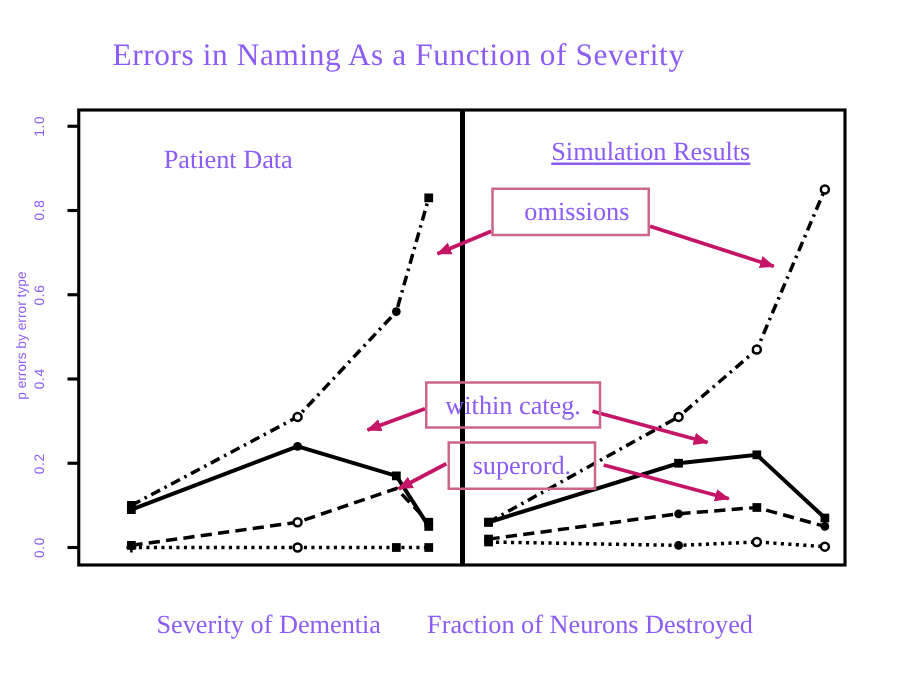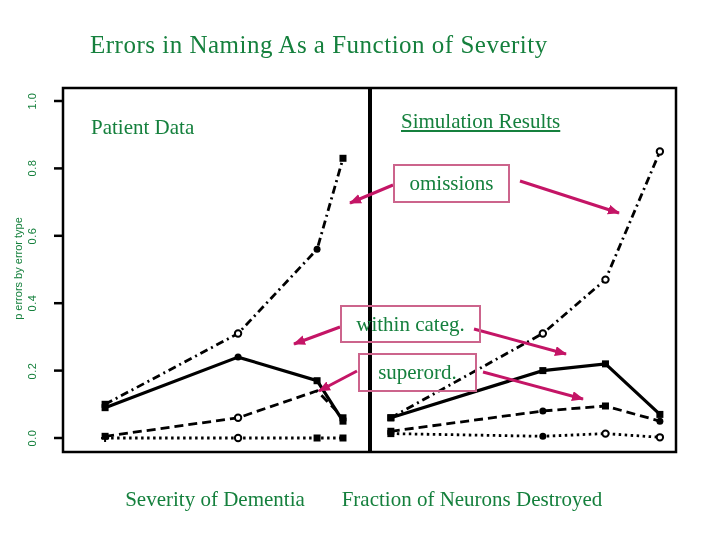--- a/index.html
+++ b/index.html
@@ -1,24 +1,24 @@
 <!DOCTYPE html>
 <html><head>
 <meta charset="utf-8">
 <style>
   html,body{margin:0;padding:0;background:#888;}
   .slide{
     position:relative; width:720px; height:540px; background:#ffffff;
-    overflow:hidden; font-family:"Liberation Serif","DejaVu Serif",serif; color:#15803d;
+    overflow:hidden; font-family:"Liberation Serif","DejaVu Serif",serif; color:#8b5cf6;
   }
   .title{
     position:absolute; left:90px; top:31px; margin:0;
     font-size:25px; font-weight:normal; letter-spacing:0.5px;
   }
-  .panel-title{position:absolute; font-size:21px;}
+  .panel-title{position:absolute; font-size:21px;margin-left:40px;}
   .panel-title.left{left:91px; top:115px;}
   .panel-title.right{left:401px; top:109px;text-decoration:underline;}
   .xlabel{position:absolute; top:487px; font-size:21px; text-align:center;}
   .xlabel.left{left:65px; width:300px;}
   .xlabel.right{left:302px; width:340px;}
   #plot{position:absolute; left:0; top:0;}
   .ytick{
     position:absolute; width:30px; height:12px; text-align:center;
     font:11px "Liberation Sans","DejaVu Sans",sans-serif;
     transform:rotate(-90deg); letter-spacing:0.5px;
@@ -26,21 +26,21 @@
   .yaxis-label{
     position:absolute; left:-44px; top:262px; width:124px; height:13px;
     text-align:center; font:11px "Liberation Sans","DejaVu Sans",sans-serif;
     transform:rotate(-90deg);
   }
   .ann{
     position:absolute; background:transparent;
     display:flex; align-items:center; justify-content:center;
     font-size:21px;
   }
-  #ann-omissions{left:393px; top:164px; width:113px; height:35px;}
+  #ann-omissions{left:393px; top:150px; width:113px; height:35px;padding-left:10px;}
   #ann-within{left:340px; top:305px; width:137px; height:34px;}
   #ann-superord{left:358px; top:353px; width:115px; height:35px;}
 </style>
 </head>
 <body>
 
 <div class="slide">
   <h1 class="title">Errors in Naming As a Function of Severity</h1>
 
   <div class="yaxis-label">p errors by error type</div>

